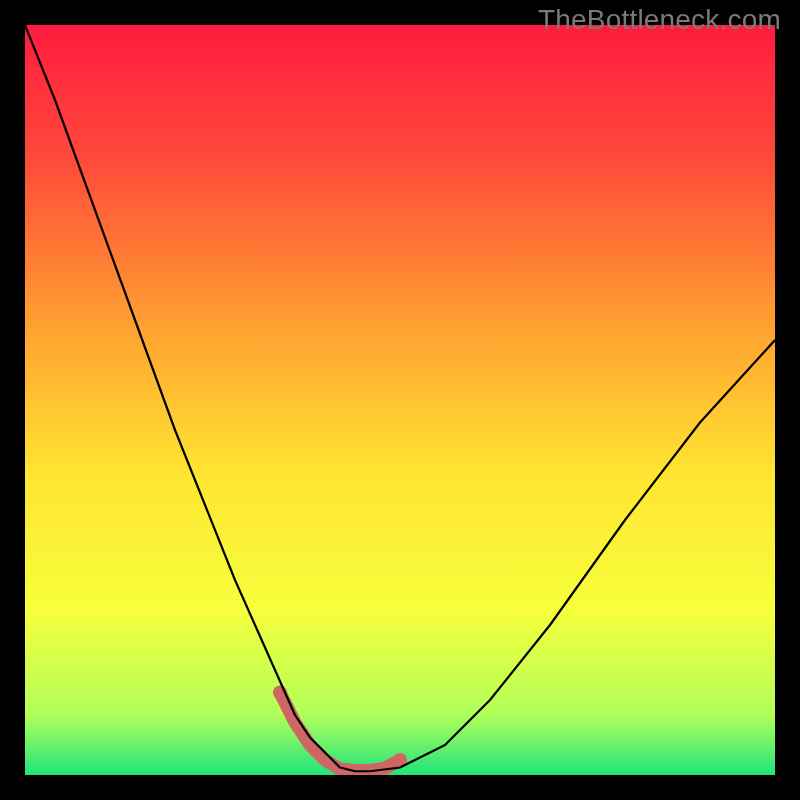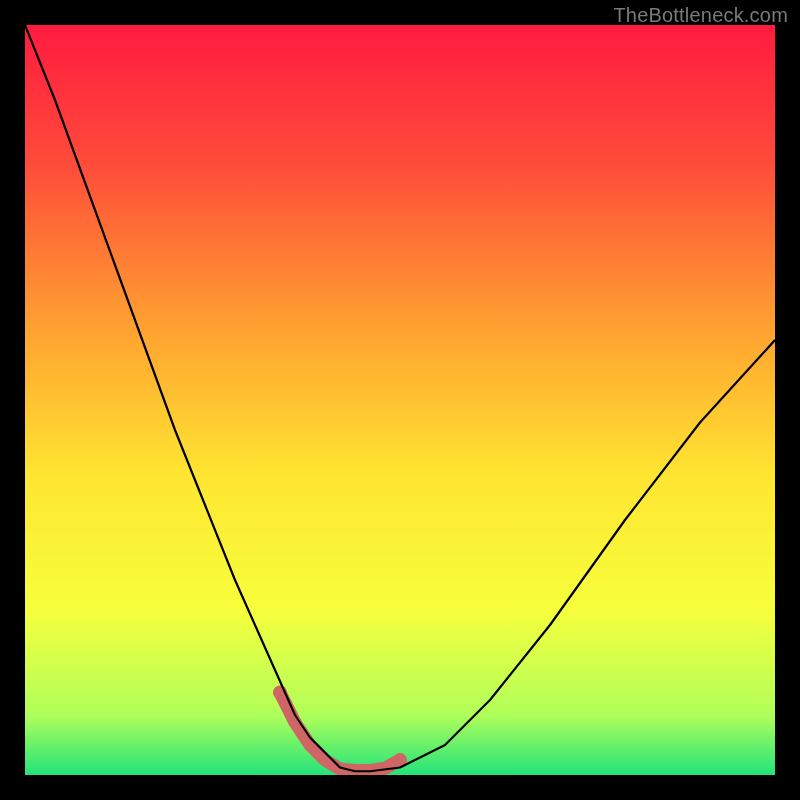--- a/index.html
+++ b/index.html
@@ -21,23 +21,23 @@
     position: absolute;
     left: 25px;
     top: 25px;
     width: 750px;
     height: 750px;
     overflow: hidden;
   }
   .watermark {
     position: absolute;
     top: 4px;
-    right: 12px;
+    right: 19px;
     color: #7a7a7a;
-    font-size: 20px;
+    font-size: 28px;
     font-weight: 500;
     letter-spacing: 0.2px;
     z-index: 10;
   }
   svg { display: block; }
 </style>
 </head>
 <body>
 
 <div class="frame">

